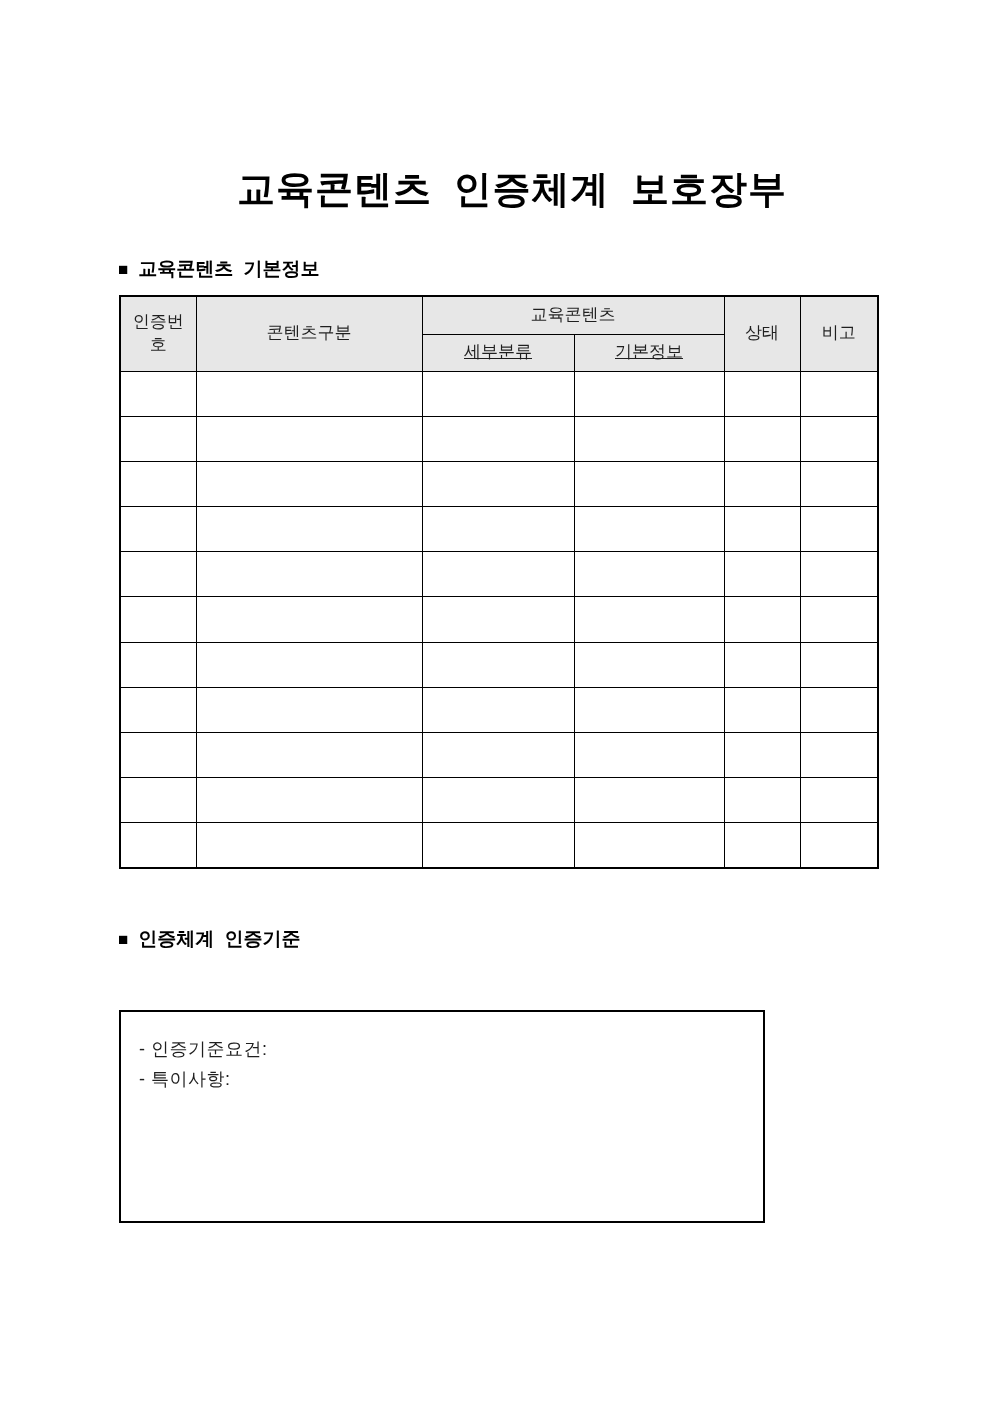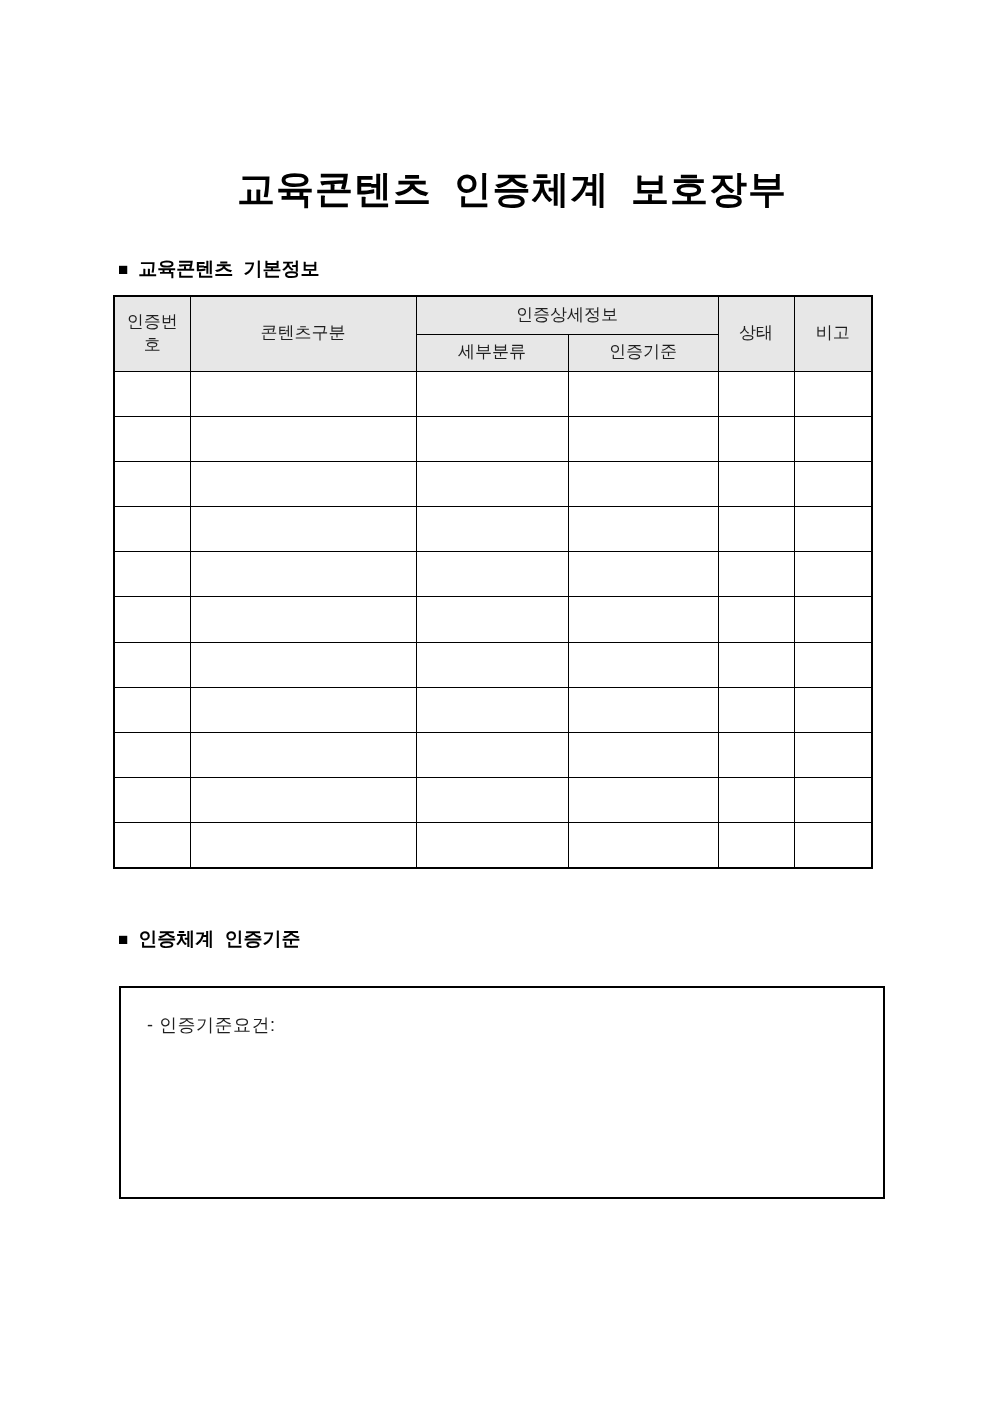--- a/index.html
+++ b/index.html
@@ -40,21 +40,21 @@
   .section-heading .bullet {
     font-size: 17px;
     margin-right: 10px;
     line-height: 1;
   }
   .section-heading.s1 { top: 256px; }
   .section-heading.s2 { top: 926px; }
 
   table.cert-table {
     position: absolute;
-    left: 113px;
+    left: 119px;
     top: 295px;
     width: 758px;
     border-collapse: collapse;
     table-layout: fixed;
     border: 2px solid #000000;
   }
   table.cert-table th,
   table.cert-table td {
     border: 1.5px solid #000000;
   }
@@ -63,35 +63,35 @@
     font-weight: normal;
     font-size: 17px;
     color: #1f1f1f;
     text-align: center;
     vertical-align: middle;
     padding: 2px 6px;
     word-break: break-all;
     line-height: 1.35;
   }
   table.cert-table thead tr.h1 th { height: 38px; }
-  table.cert-table thead tr.h2 th { height: 37px; }
+  table.cert-table thead tr.h2 th { height: 37px; text-decoration: underline; }
   table.cert-table tbody td {
     height: 45.2px;
     background: #ffffff;
   }
 
   .detail-box {
     position: absolute;
     left: 119px;
-    top: 986px;
-    width: 766px;
+    top: 1010px;
+    width: 646px;
     height: 213px;
     border: 2px solid #000000;
     background: #ffffff;
-    padding: 22px 20px 0 26px;
+    padding: 22px 20px 0 18px;
   }
   .detail-line {
     font-size: 18px;
     line-height: 30px;
     color: #1f1f1f;
     letter-spacing: 0.5px;
   }
 </style>
 </head>
 <body>
@@ -111,27 +111,27 @@
       <col style="width:226px">
       <col style="width:152px">
       <col style="width:150px">
       <col style="width:76px">
       <col style="width:78px">
     </colgroup>
     <thead>
       <tr class="h1">
         <th rowspan="2">인증번호</th>
         <th rowspan="2">콘텐츠구분</th>
-        <th colspan="2">인증상세정보</th>
+        <th colspan="2">교육콘텐츠</th>
         <th rowspan="2">상태</th>
         <th rowspan="2">비고</th>
       </tr>
       <tr class="h2">
         <th>세부분류</th>
-        <th>인증기준</th>
+        <th>기본정보</th>
       </tr>
     </thead>
     <tbody id="table-body">
         <tr>
           <td></td>
           <td></td>
           <td></td>
           <td></td>
           <td></td>
           <td></td>
@@ -219,15 +219,16 @@
       </tbody>
   </table>
 
   <div class="section-heading s2">
     <span class="bullet">■</span>
     <span>인증체계  인증기준</span>
   </div>
 
   <div class="detail-box">
     <div class="detail-line">- 인증기준요건:</div>
+    <div class="detail-line">- 특이사항:</div>
   </div>
 
 </div>
 
 </body></html>

